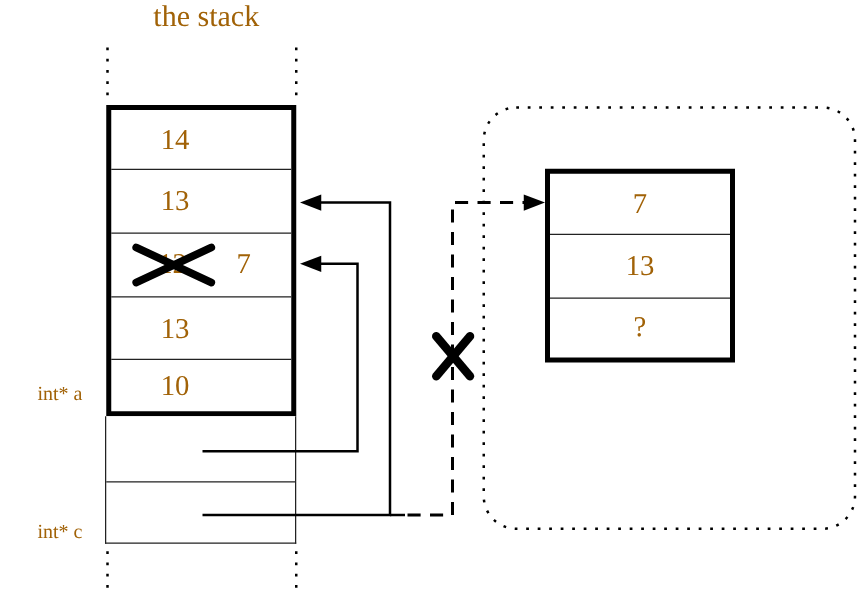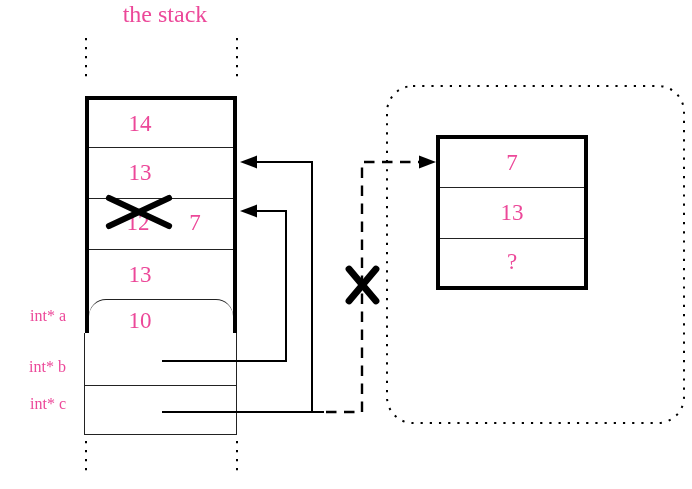--- a/index.html
+++ b/index.html
@@ -1,43 +1,43 @@
 <!DOCTYPE html>
 <html><head>
 <meta charset="utf-8">
 <style>
   html,body{margin:0;padding:0;background:#fff;}
   #canvas{
     position:relative;width:692px;height:471px;background:#ffffff;
-    font-family:"Liberation Serif","DejaVu Serif",serif;color:#ec4899;overflow:hidden;
+    font-family:"Liberation Serif","DejaVu Serif",serif;color:#a16207;overflow:hidden;
   }
   .title{position:absolute;top:1px;font-size:24px;text-align:center;white-space:nowrap;}
   #stack-title{left:85px;width:160px;}
   #heap-title{left:428px;width:160px;}
 
   .memschema{position:absolute;box-sizing:border-box;background:#fff;}
-  #stack-box{left:85px;top:84px;width:152px;height:249px;border:4px solid #000;margin-top:12px;}
+  #stack-box{left:85px;top:84px;width:152px;height:249px;border:4px solid #000;}
   #stack-sub{left:84px;top:333px;width:153px;height:102px;border:1.6px solid #222;border-top:none;}
   #heap-box{left:436px;top:135px;width:152px;height:155px;border:4px solid #000;}
 
   .row{box-sizing:border-box;display:flex;align-items:center;justify-content:center;
        font-size:23px;position:relative;}
   .row + .row{border-top:1.6px solid #222;text-align:right;}
   .stacknum{transform:translateX(-21px);}
   #stack-box .r1{height:47px;} #stack-box .r2{height:51px;} #stack-box .r3{height:51px;}
-  #stack-box .r4{height:50px;} #stack-box .r5{height:42px;border-radius:17px;}
+  #stack-box .r4{height:50px;} #stack-box .r5{height:42px;}
   #heap-box .h1{height:47.5px;} #heap-box .h2{height:51px;} #heap-box .h3{height:48.5px;}
   #stack-sub .rb{height:52.4px;} #stack-sub .rc{height:46.4px;}
 
   .oldval{position:absolute;left:49px;top:50%;transform:translate(-50%,-52%);}
   .newval{position:absolute;left:106px;top:50%;transform:translate(-50%,-52%);}
 
   .ptr-label{position:absolute;left:0;width:66px;text-align:right;font-size:16px;
              white-space:nowrap;line-height:28px;height:28px;}
-  #label-a{top:302px;} #label-b{top:353px;} #label-c{top:390px;}
+  #label-a{top:302px;} #label-b{top:353px;} #label-c{top:412px;}
 
   #lines-layer{position:absolute;left:0;top:0;width:692px;height:489px;pointer-events:none;}
 </style>
 </head>
 <body>
 
 <div id="canvas">
 
   <div class="title" id="stack-title">the stack</div>
 
@@ -71,21 +71,20 @@
     </div>
     <div class="row h2">
       <span>13</span>
     </div>
     <div class="row h3">
       <span>?</span>
     </div>
   </div>
 
   <div class="ptr-label" id="label-a">int* a</div>
-  <div class="ptr-label" id="label-b">int* b</div>
   <div class="ptr-label" id="label-c">int* c</div>
 
   <svg id="lines-layer" viewBox="0 0 692 489" xmlns="http://www.w3.org/2000/svg">
 
     <g stroke="#000" stroke-width="2" stroke-dasharray="2.2 6.8" fill="none">
       <path d="M86,38 V77"></path>
       <path d="M237,38 V77"></path>
       <path d="M86,441 V486"></path>
       <path d="M237,441 V486"></path>
     </g>

